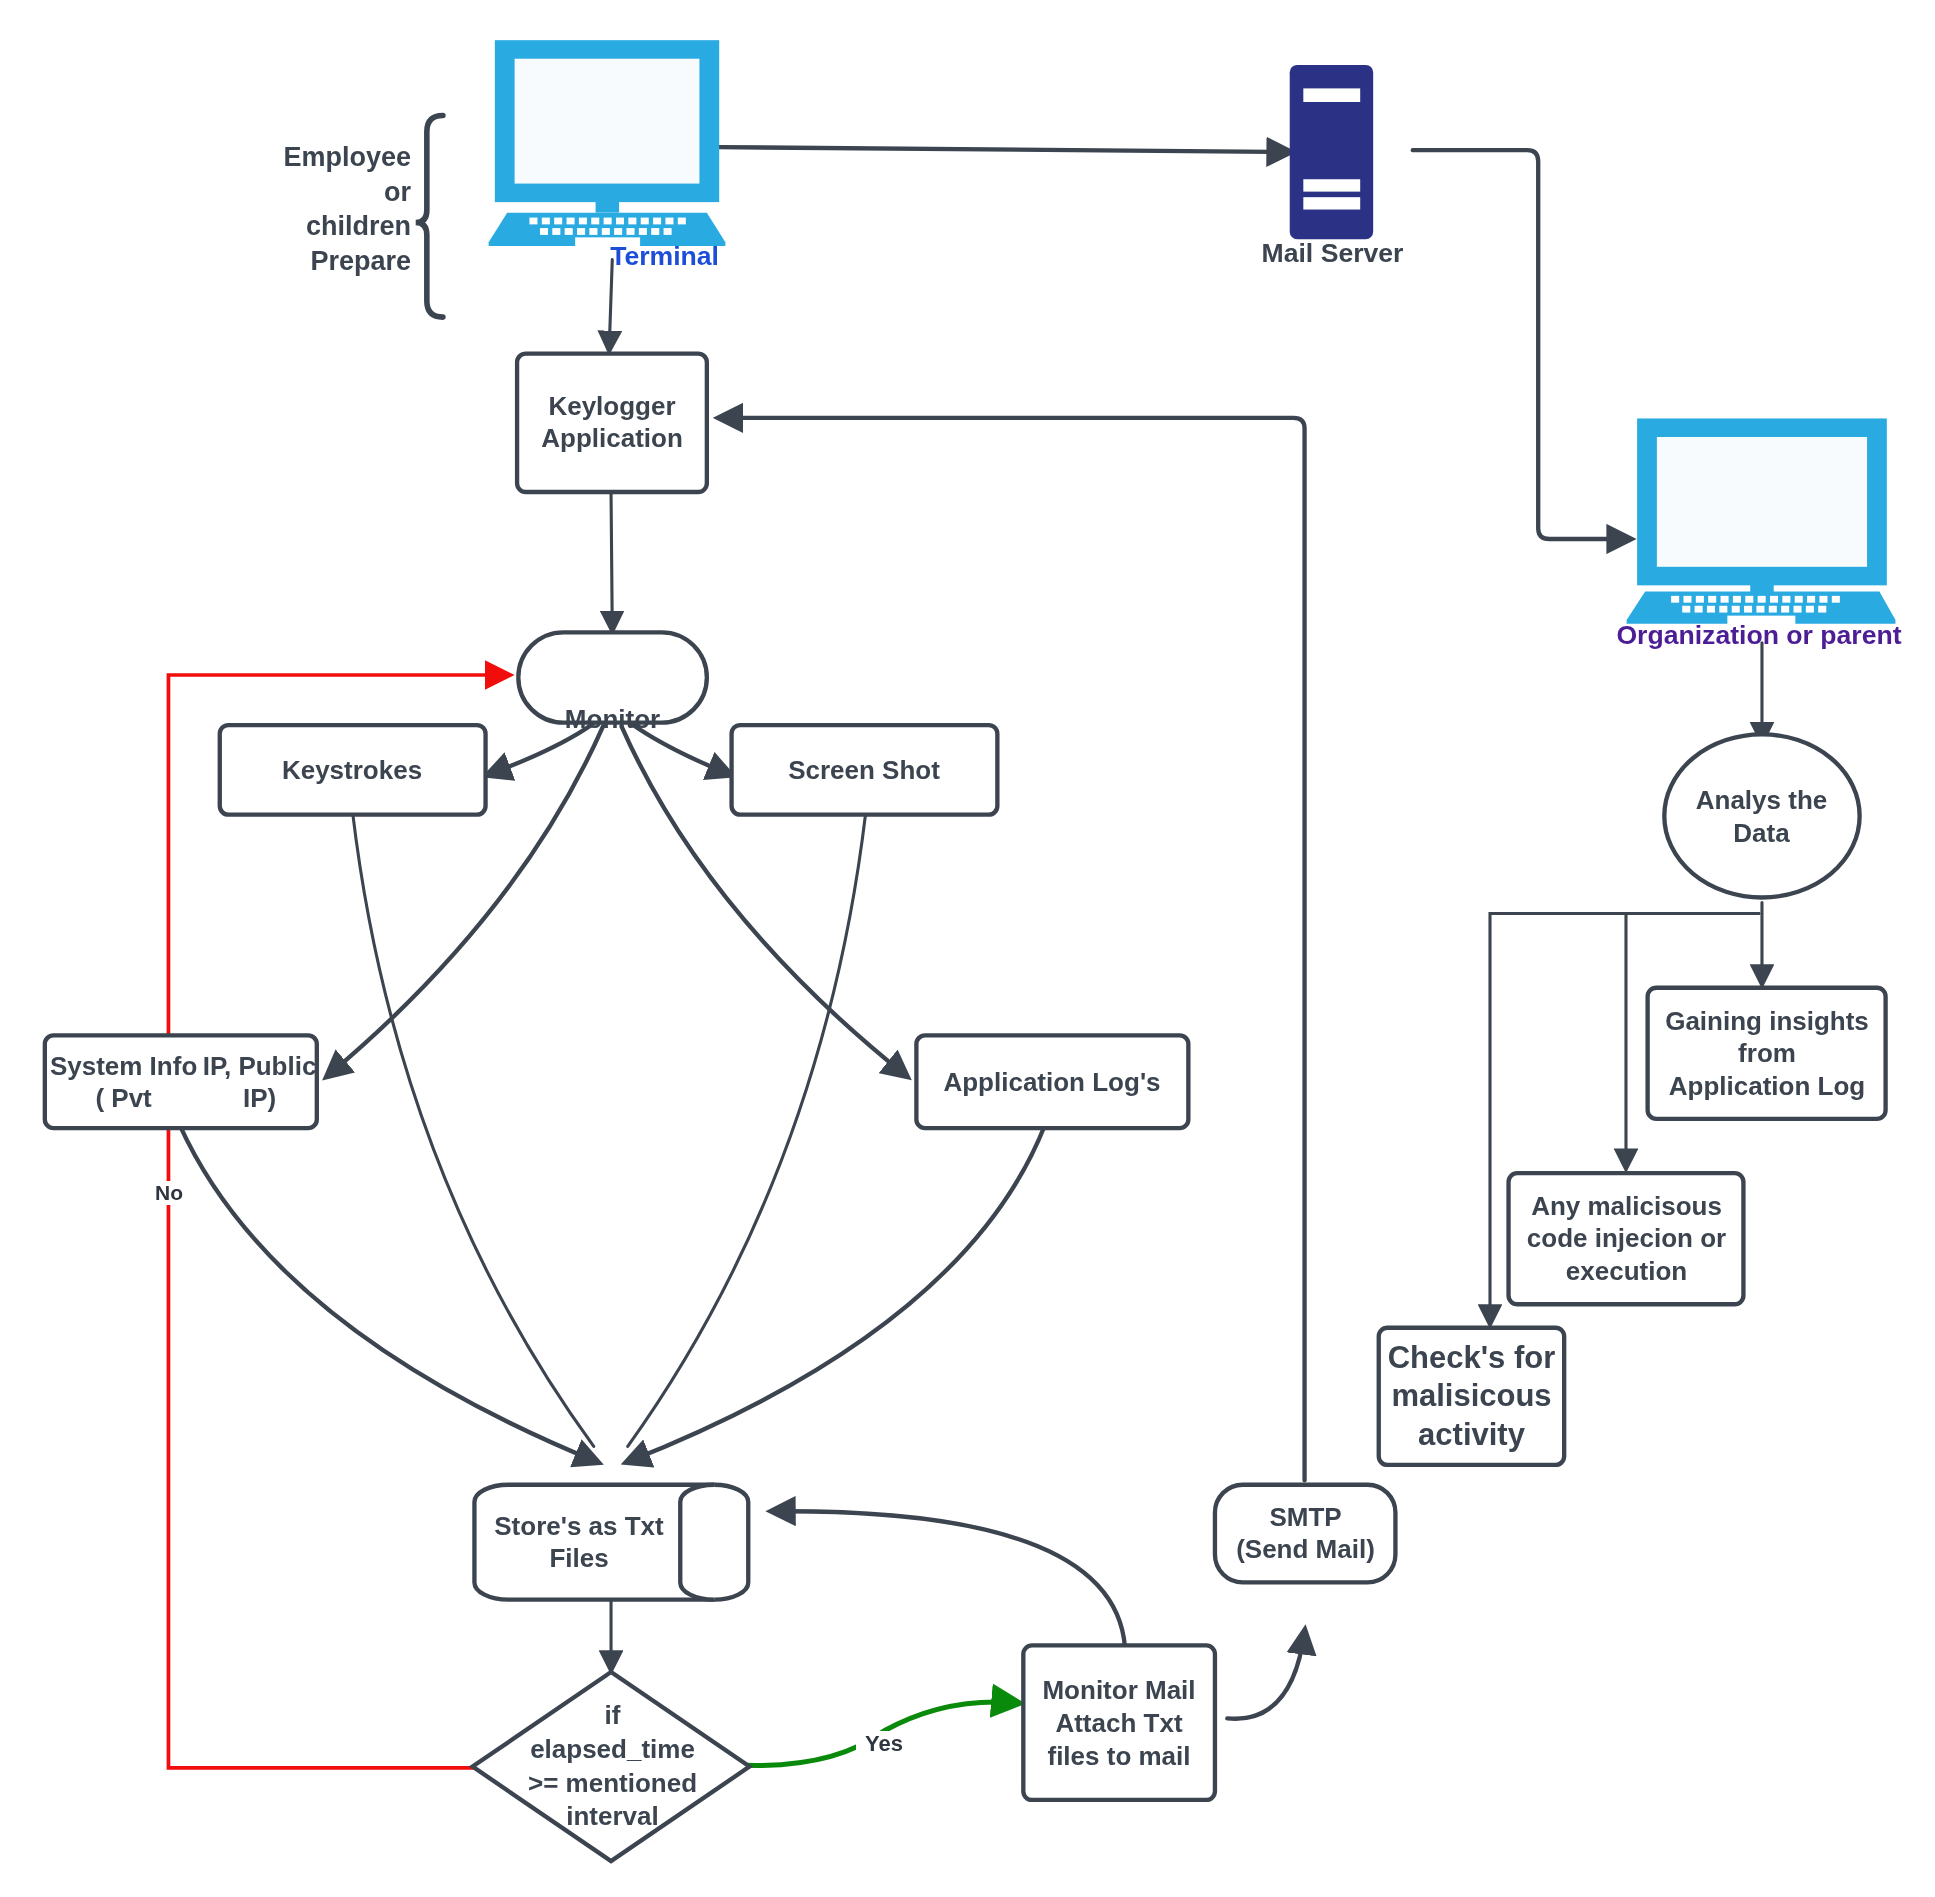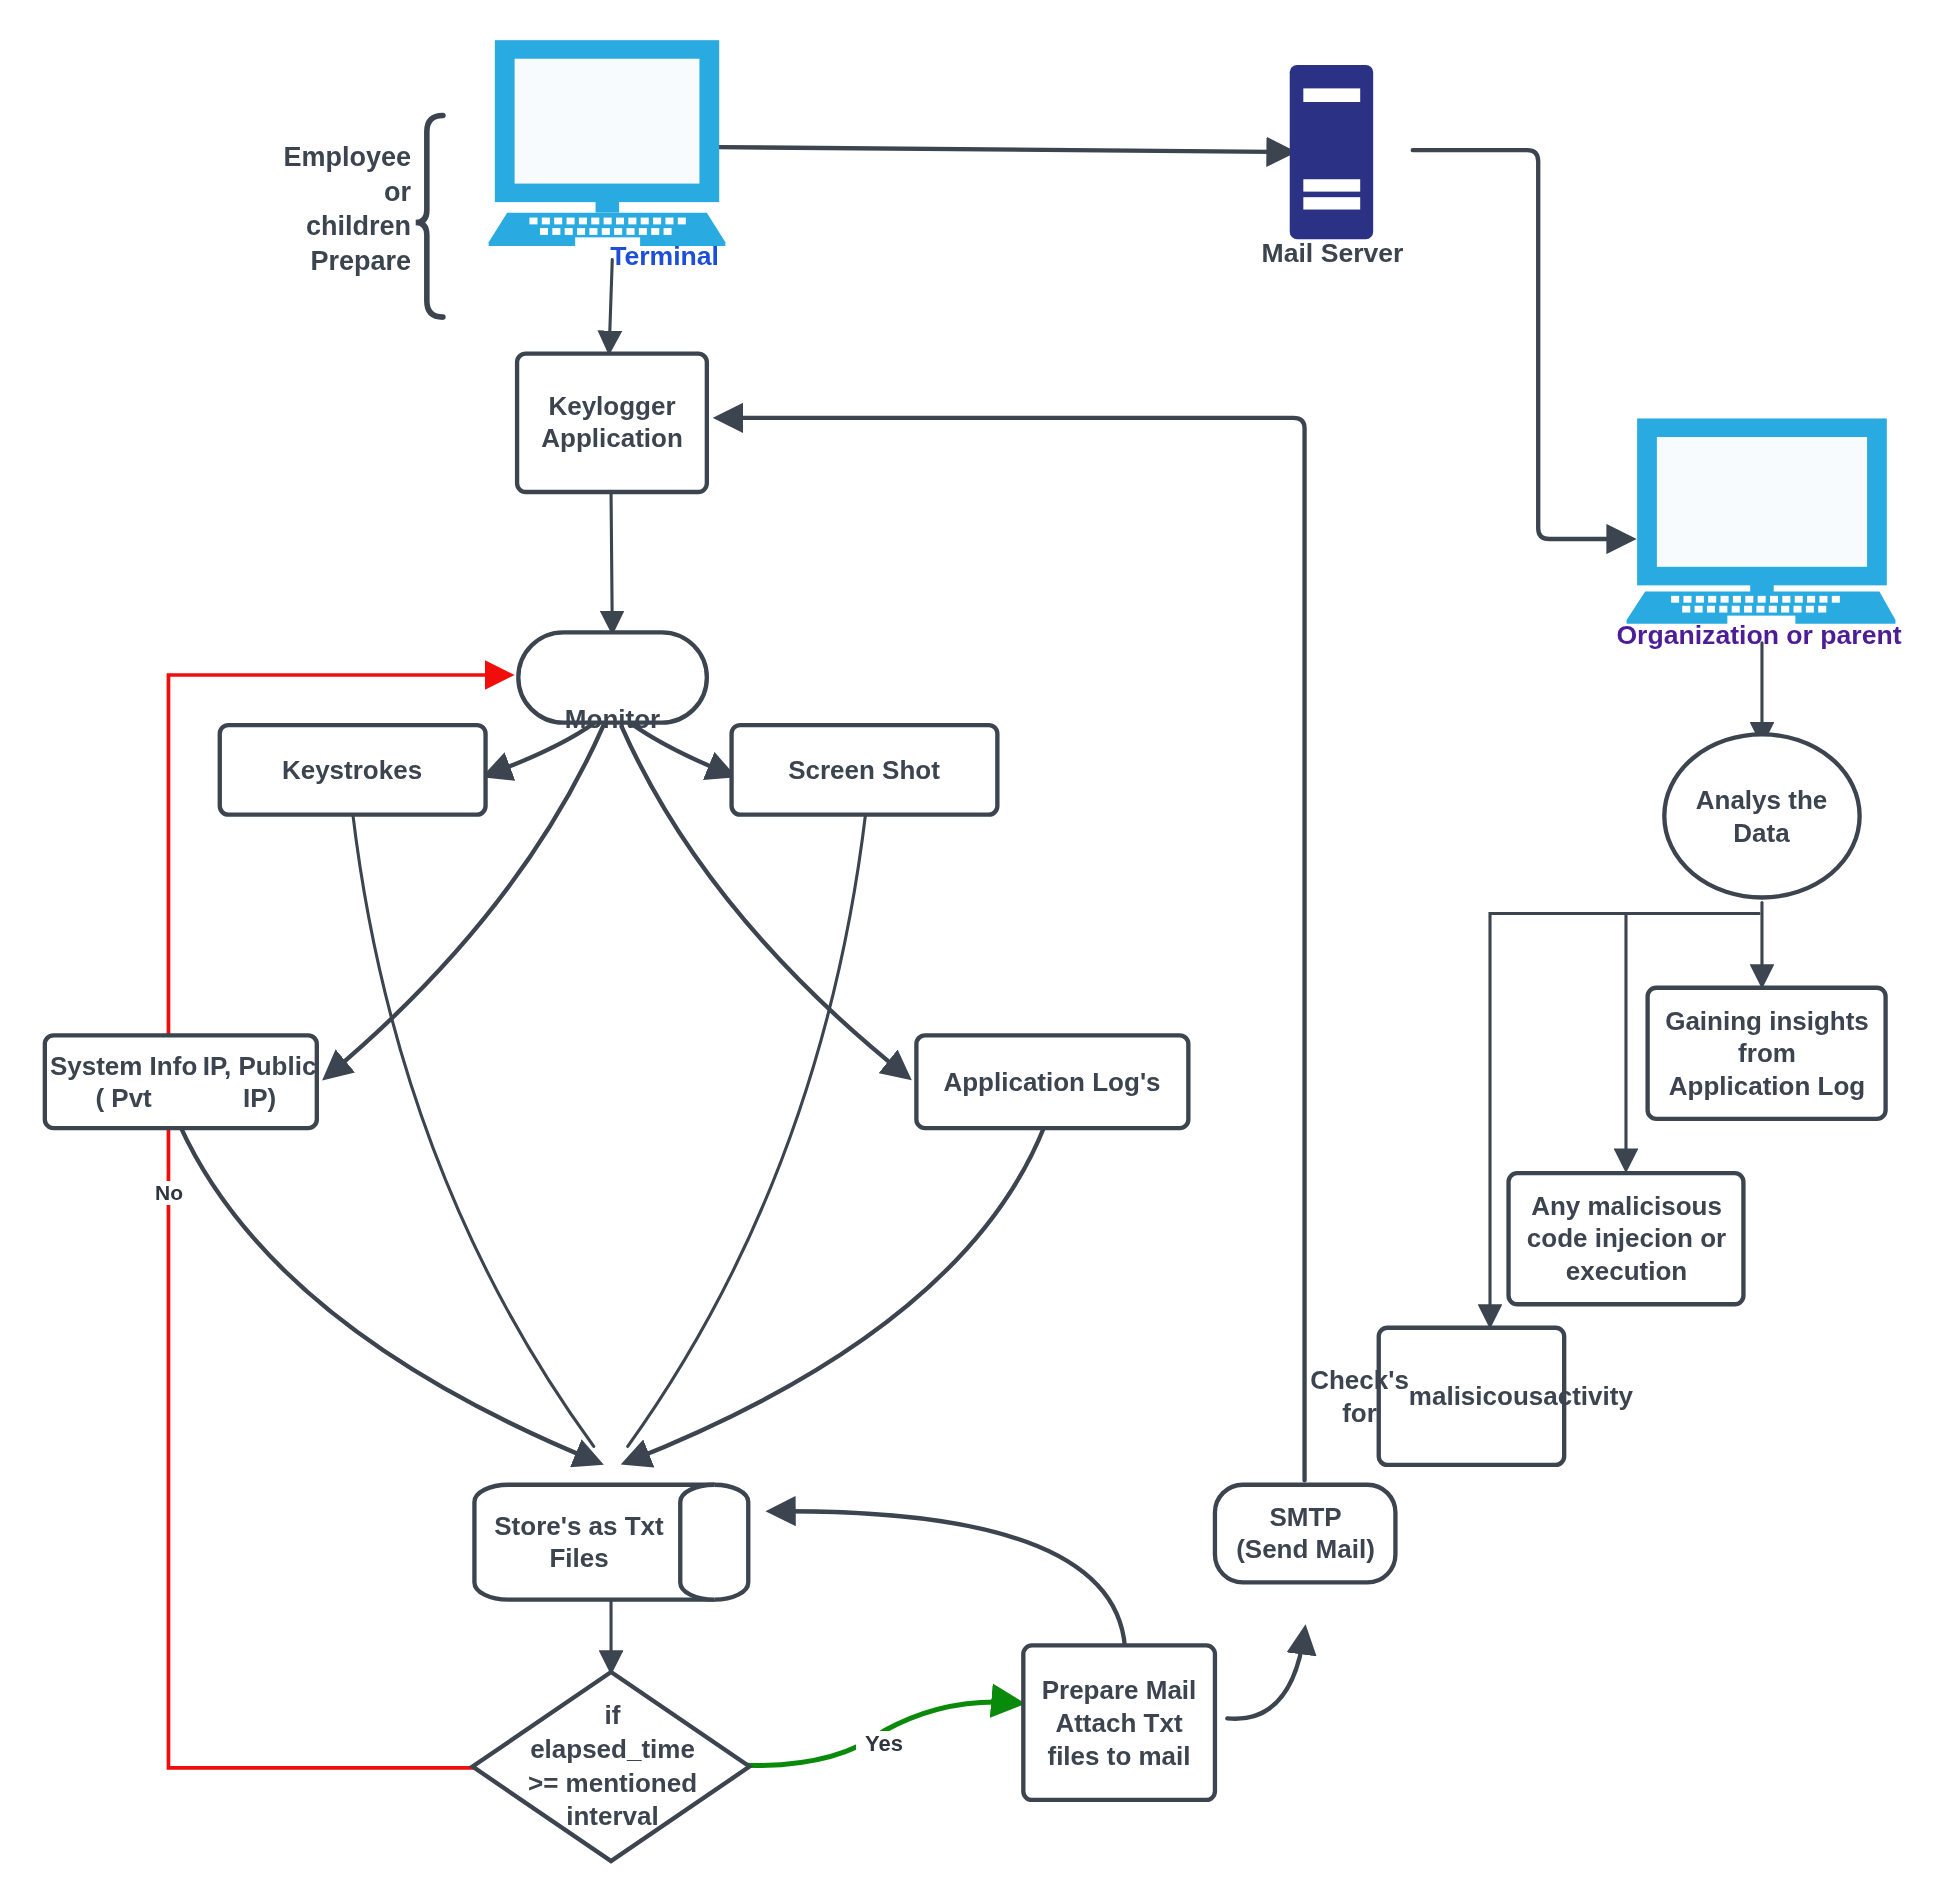--- a/index.html
+++ b/index.html
@@ -388,21 +388,21 @@
   </div>
 
   <div style="position:absolute; left:495px; top:1680px; width:235px; height:173px; display:flex; flex-direction:column; align-items:center; justify-content:center; line-height:1.3; font-size:26px; font-weight:bold; color:#3b444f; text-align:center;">
     <div>if</div>
     <div>elapsed_time</div>
     <div>&gt;= mentioned</div>
     <div>interval</div>
   </div>
 
   <div style="position:absolute; left:1023px; top:1646px; width:192px; height:155px; display:flex; flex-direction:column; align-items:center; justify-content:center; line-height:1.28; font-size:26px; font-weight:bold; color:#3b444f; text-align:center;">
-    <div>Prepare Mail</div>
+    <div>Monitor Mail</div>
     <div>Attach Txt</div>
     <div>files to mail</div>
   </div>
 
   <div style="position:absolute; left:1215px; top:1485px; width:181px; height:98px; display:flex; flex-direction:column; align-items:center; justify-content:center; line-height:1.22; font-size:26px; font-weight:bold; color:#3b444f; text-align:center;">
     <div>SMTP</div>
     <div>(Send Mail)</div>
   </div>
 
   <div style="position:absolute; left:1664px; top:735px; width:195px; height:163px; display:flex; flex-direction:column; align-items:center; justify-content:center; line-height:1.24; font-size:26px; font-weight:bold; color:#3b444f; text-align:center;">
@@ -415,21 +415,21 @@
     <div>from</div>
     <div>Application Log</div>
   </div>
 
   <div style="position:absolute; left:1509px; top:1173px; width:235px; height:131px; display:flex; flex-direction:column; align-items:center; justify-content:center; line-height:1.24; font-size:26px; font-weight:bold; color:#3b444f; text-align:center;">
     <div>Any malicisous</div>
     <div>code injecion or</div>
     <div>execution</div>
   </div>
 
-  <div style="position:absolute; left:1379px; top:1328px; width:185px; height:137px; display:flex; flex-direction:row; align-items:center; justify-content:center; line-height:1.24; font-size:26px; font-weight:bold; color:#3b444f; text-align:center;">
+  <div style="position:absolute; left:1379px; top:1328px; width:185px; height:137px; display:flex; flex-direction:column; align-items:center; justify-content:center; line-height:1.24; font-size:31px; font-weight:bold; color:#3b444f; text-align:center;">
     <div>Check's for</div>
     <div>malisicous</div>
     <div>activity</div>
   </div>
 
   <div style="position:absolute; left:141px; top:1181px; width:56px; text-align:center; font-size:21px; font-weight:bold; color:#2f3640; background:#ffffff;">No</div>
 
   <div style="position:absolute; left:856px; top:1731px; width:56px; text-align:center; font-size:22px; font-weight:bold; color:#2f3640; background:#ffffff;">Yes</div>
 
 </div>

